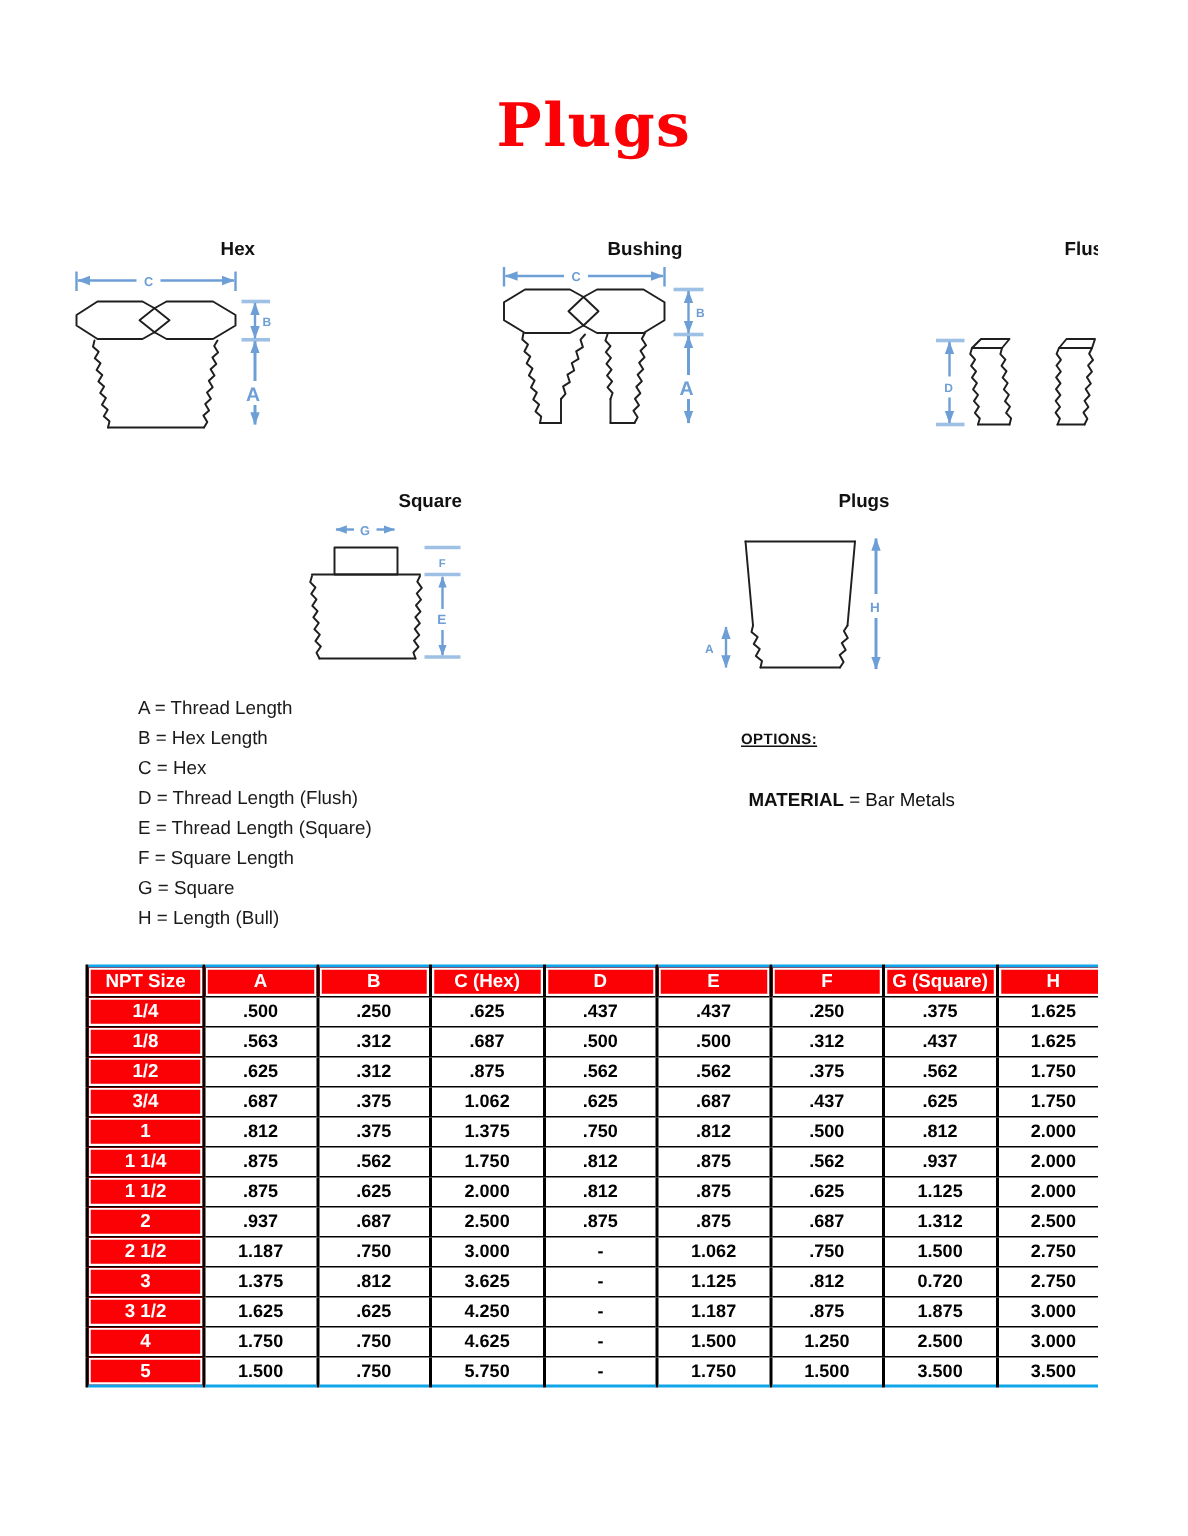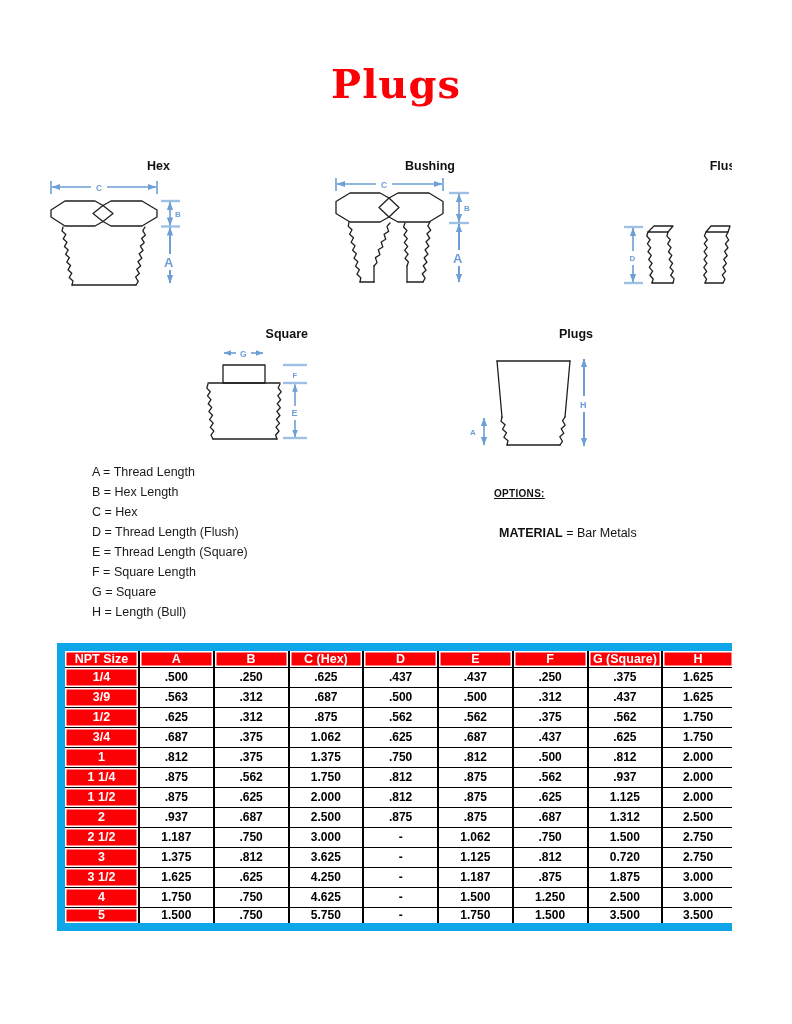--- a/index.html
+++ b/index.html
@@ -29,21 +29,21 @@
   .dimA{stroke-width:2;}
   .tick{stroke:var(--blue-light);stroke-width:2.4;fill:none;}
   .dimlabel{fill:var(--blue);font-family:"Liberation Sans",sans-serif;font-weight:bold;}
   .mk{fill:var(--blue);}
   .legend{line-height:20px;font-size:12.5px;color:#1a1a1a;}
   .options-heading{font-size:10px;font-weight:bold;text-decoration:underline;letter-spacing:.3px;color:#111;}
   .material-line{font-size:12.5px;color:#111;}
   .material-line b{font-weight:bold;}
   .dims-table{
     width:684px;border-collapse:collapse;table-layout:fixed;
-    border:8px solid #0ea5e9;background:#fff;
+    border:2px solid #0ea5e9;background:#fff;
   }
   .dims-table td,.dims-table th{
     height:20px;padding:0;text-align:center;vertical-align:middle;
     font-size:12px;font-weight:bold;color:#000;
     border-top:1px solid #000;border-bottom:1px solid #000;
     border-left:2px solid #000;border-right:2px solid #000;
   }
   .dims-table th.hdr, .dims-table td.size-cell{
     background:var(--red);color:#fff;font-size:12.5px;
     box-shadow:inset 0 0 0 1.5px #fff;
@@ -249,21 +249,21 @@
             <td>.500</td>
             <td>.250</td>
             <td>.625</td>
             <td>.437</td>
             <td>.437</td>
             <td>.250</td>
             <td>.375</td>
             <td>1.625</td>
           </tr>
           <tr>
-            <td class="size-cell">3/9</td>
+            <td class="size-cell">1/8</td>
             <td>.563</td>
             <td>.312</td>
             <td>.687</td>
             <td>.500</td>
             <td>.500</td>
             <td>.312</td>
             <td>.437</td>
             <td>1.625</td>
           </tr>
           <tr>

